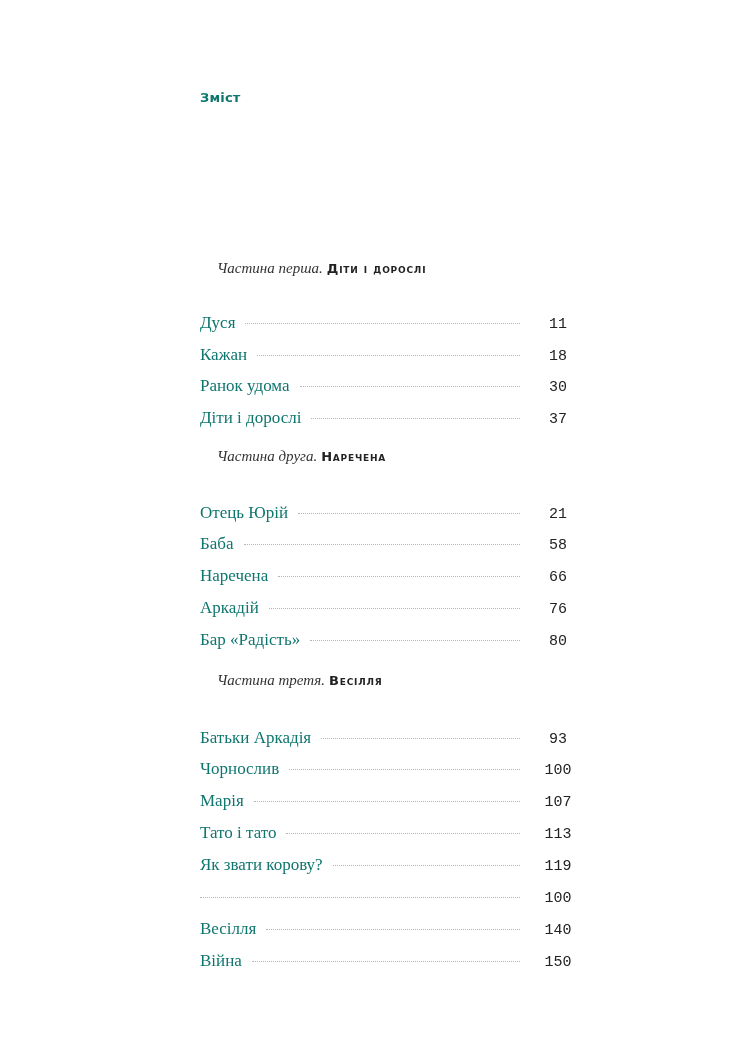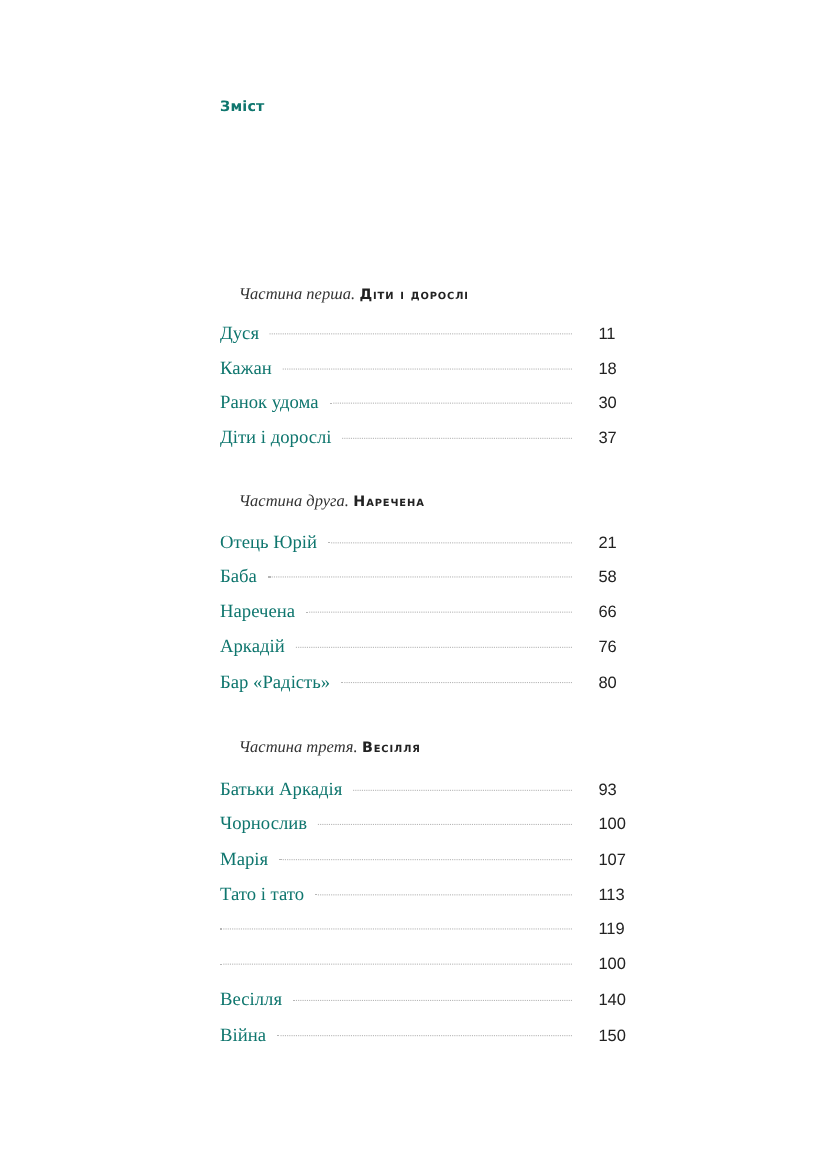--- a/index.html
+++ b/index.html
@@ -30,22 +30,22 @@
   }
   .entry-title {
     font-family:"Liberation Serif", serif; font-size:17px; color:#0f766e;
     white-space:nowrap; padding-right:10px;
   }
   .leader {
     flex:1; border-bottom:1.5px dotted #b5b5b5; height:0; margin-right:24px;
     position:relative; top:-4px;
   }
   .page {
-    font-family:Liberation Sans, sans-serif; font-size:15px; color:#222;
-    width:28px; text-align:left;
+    font-family:Liberation Mono, monospace; font-size:15px; color:#222;
+    width:28px; text-align:center;margin-top:22px;
   }
 </style>
 </head>
 <body>
 
 <div class="title">Зміст</div>
 
 <div class="part" style="top:256px">
   <span class="part-label">Частина перша.</span>
   <span class="part-name">Діти і дорослі</span>
@@ -119,20 +119,21 @@
   <span class="entry-title">Марія</span>
   <span class="leader"></span>
   <span class="page">107</span>
 </div>
 <div class="entry" style="top:800px">
   <span class="entry-title">Тато і тато</span>
   <span class="leader"></span>
   <span class="page">113</span>
 </div>
 <div class="entry" style="top:832px">
+  <span class="entry-title">Як звати корову?</span>
   <span class="leader"></span>
   <span class="page">119</span>
 </div>
 <div class="entry" style="top:864px">
   <span class="leader"></span>
   <span class="page">100</span>
 </div>
 <div class="entry" style="top:896px">
   <span class="entry-title">Весілля</span>
   <span class="leader"></span>

